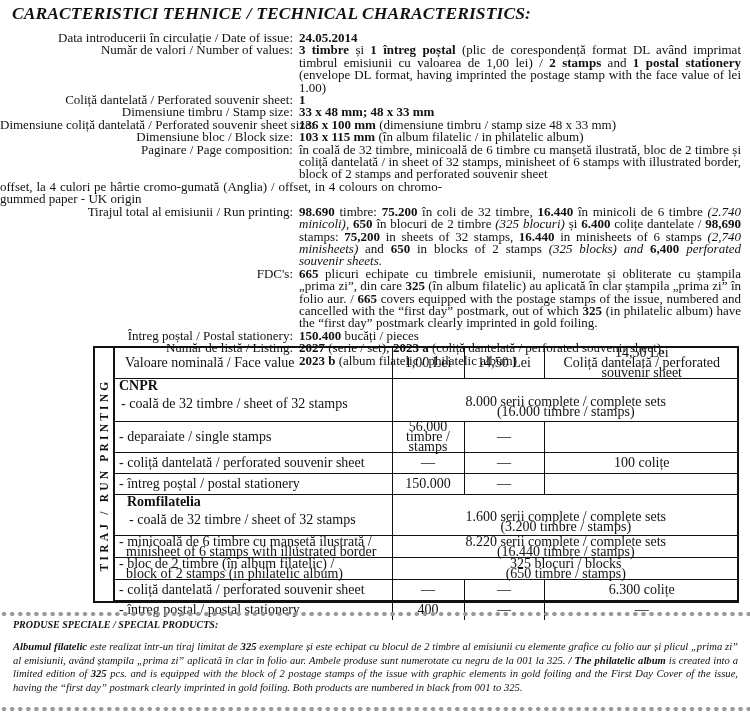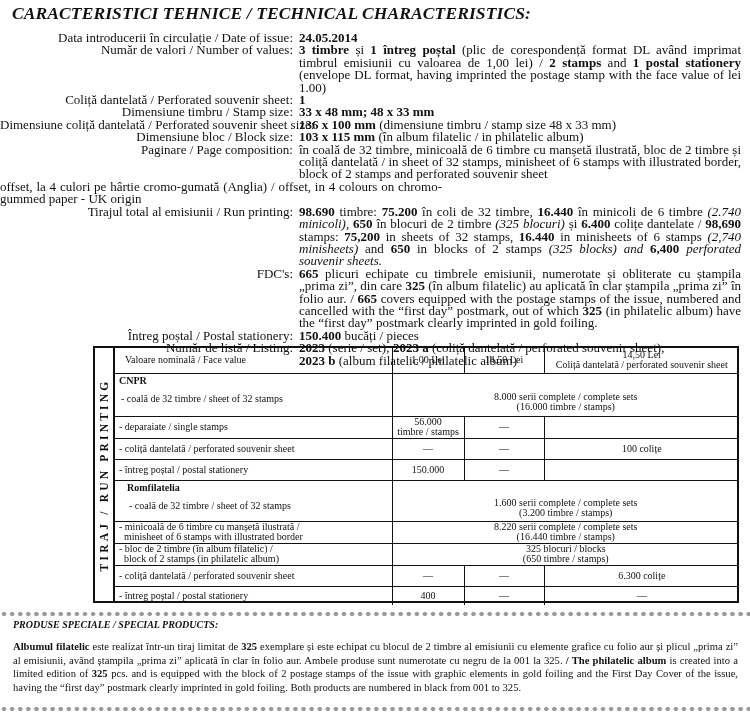--- a/index.html
+++ b/index.html
@@ -8,33 +8,33 @@
   .specs { position: absolute; left: 0; top: 32px; width: 750px; }
   .spec-row { display: flex; font-size: 13px; line-height: 12.4px; }
   .spec-label { width: 299px; text-align: right; padding-right: 6px; box-sizing: border-box; flex: none; white-space: nowrap; }
   .spec-value { width: 442px; text-align: justify; flex: none; }
   .spec-value b { font-weight: bold; }
   .spec-value i { font-style: italic; }
 
   .tiraj { position: absolute; left: 93px; top: 346px; width: 646px; height: 257px; border: 2px solid #111; box-sizing: border-box; display: flex; }
   .tiraj-side { width: 18px; border-right: 2px solid #111; position: relative; flex: none; }
   .tiraj-side span { position: absolute; left: 50%; top: 50%; transform: translate(-50%,-50%) rotate(-90deg); white-space: nowrap; font-size: 11.5px; font-weight: bold; letter-spacing: 3.2px; }
-  table.run { border-collapse: collapse; width: 624px; table-layout: fixed; font-size: 10px; line-height: 10px; }
+  table.run { border-collapse: collapse; width: 624px; table-layout: fixed; font-size: 14px; line-height: 10px; }
   table.run td { border: 1.5px solid #111; padding: 0 4px; vertical-align: middle; }
   table.run tr:first-child td { border-top: none; }
   table.run td:last-child { border-right: none; }
   table.run tr:last-child td { border-bottom: none; }
   table.run td:first-child { border-left: none; }
   td.c { text-align: center; }
   td.lab { text-align: left; }
   .grp { font-weight: bold; display: block; margin-bottom: 8px; margin-top: 2px; }
 
   .dots { position: absolute; left: 0; width: 750px; height: 6px; background-image: radial-gradient(circle, #9a9a9a 2.1px, transparent 2.4px); background-size: 8.1px 6px; background-repeat: repeat-x; }
   .special-title { position: absolute; left: 13px; top: 619px; font-size: 10px; font-weight: bold; font-style: italic; margin: 0; white-space: nowrap; }
-  .special-text { position: absolute; left: 13px; top: 640px; width: 725px; font-size: 10.6px; line-height: 13.6px; text-align: justify; }
+  .special-text { position: absolute; left: 13px; top: 640px; width: 725px; font-size: 10.6px; line-height: 13.6px; font-style: italic; text-align: justify; }
   .special-text b { font-weight: bold; }
 </style>
 </head>
 <body>
 
 <h1 class="title">CARACTERISTICI TEHNICE / TECHNICAL CHARACTERISTICS:</h1>
 
 <div class="specs" id="specs">
     <div class="spec-row">
       <div class="spec-label">Data introducerii în circulație / Date of issue:</div>
@@ -74,21 +74,21 @@
     <div class="spec-row">
       <div class="spec-label">FDC's:</div>
       <div class="spec-value"><b>665</b> plicuri echipate cu timbrele emisiunii, numerotate și obliterate cu ștampila „prima zi”, din care <b>325</b> (în album filatelic) au aplicată în clar ștampila „prima zi” în folio aur. / <b>665</b> covers equipped with the postage stamps of the issue, numbered and cancelled with the “first day” postmark, out of which <b>325</b> (in philatelic album) have the “first day” postmark clearly imprinted in gold foiling.</div>
     </div>
     <div class="spec-row">
       <div class="spec-label">Întreg poștal / Postal stationery:</div>
       <div class="spec-value"><b>150.400</b> bucăți / pieces</div>
     </div>
     <div class="spec-row">
       <div class="spec-label">Număr de listă / Listing:</div>
-      <div class="spec-value"><b>2023</b> (serie / set); <b>2023 a</b> (coliță dantelată / perforated souvenir sheet);<br><b>2023 b</b> (album filatelic / philatelic album)</div>
+      <div class="spec-value"><b>2027</b> (serie / set); <b>2023 a</b> (coliță dantelată / perforated souvenir sheet);<br><b>2023 b</b> (album filatelic / philatelic album)</div>
     </div>
   </div>
 
 <div class="tiraj">
   <div class="tiraj-side">
     <span>TIRAJ / RUN PRINTING</span>
   </div>
   <table class="run">
     <colgroup>
       <col style="width:277px">

